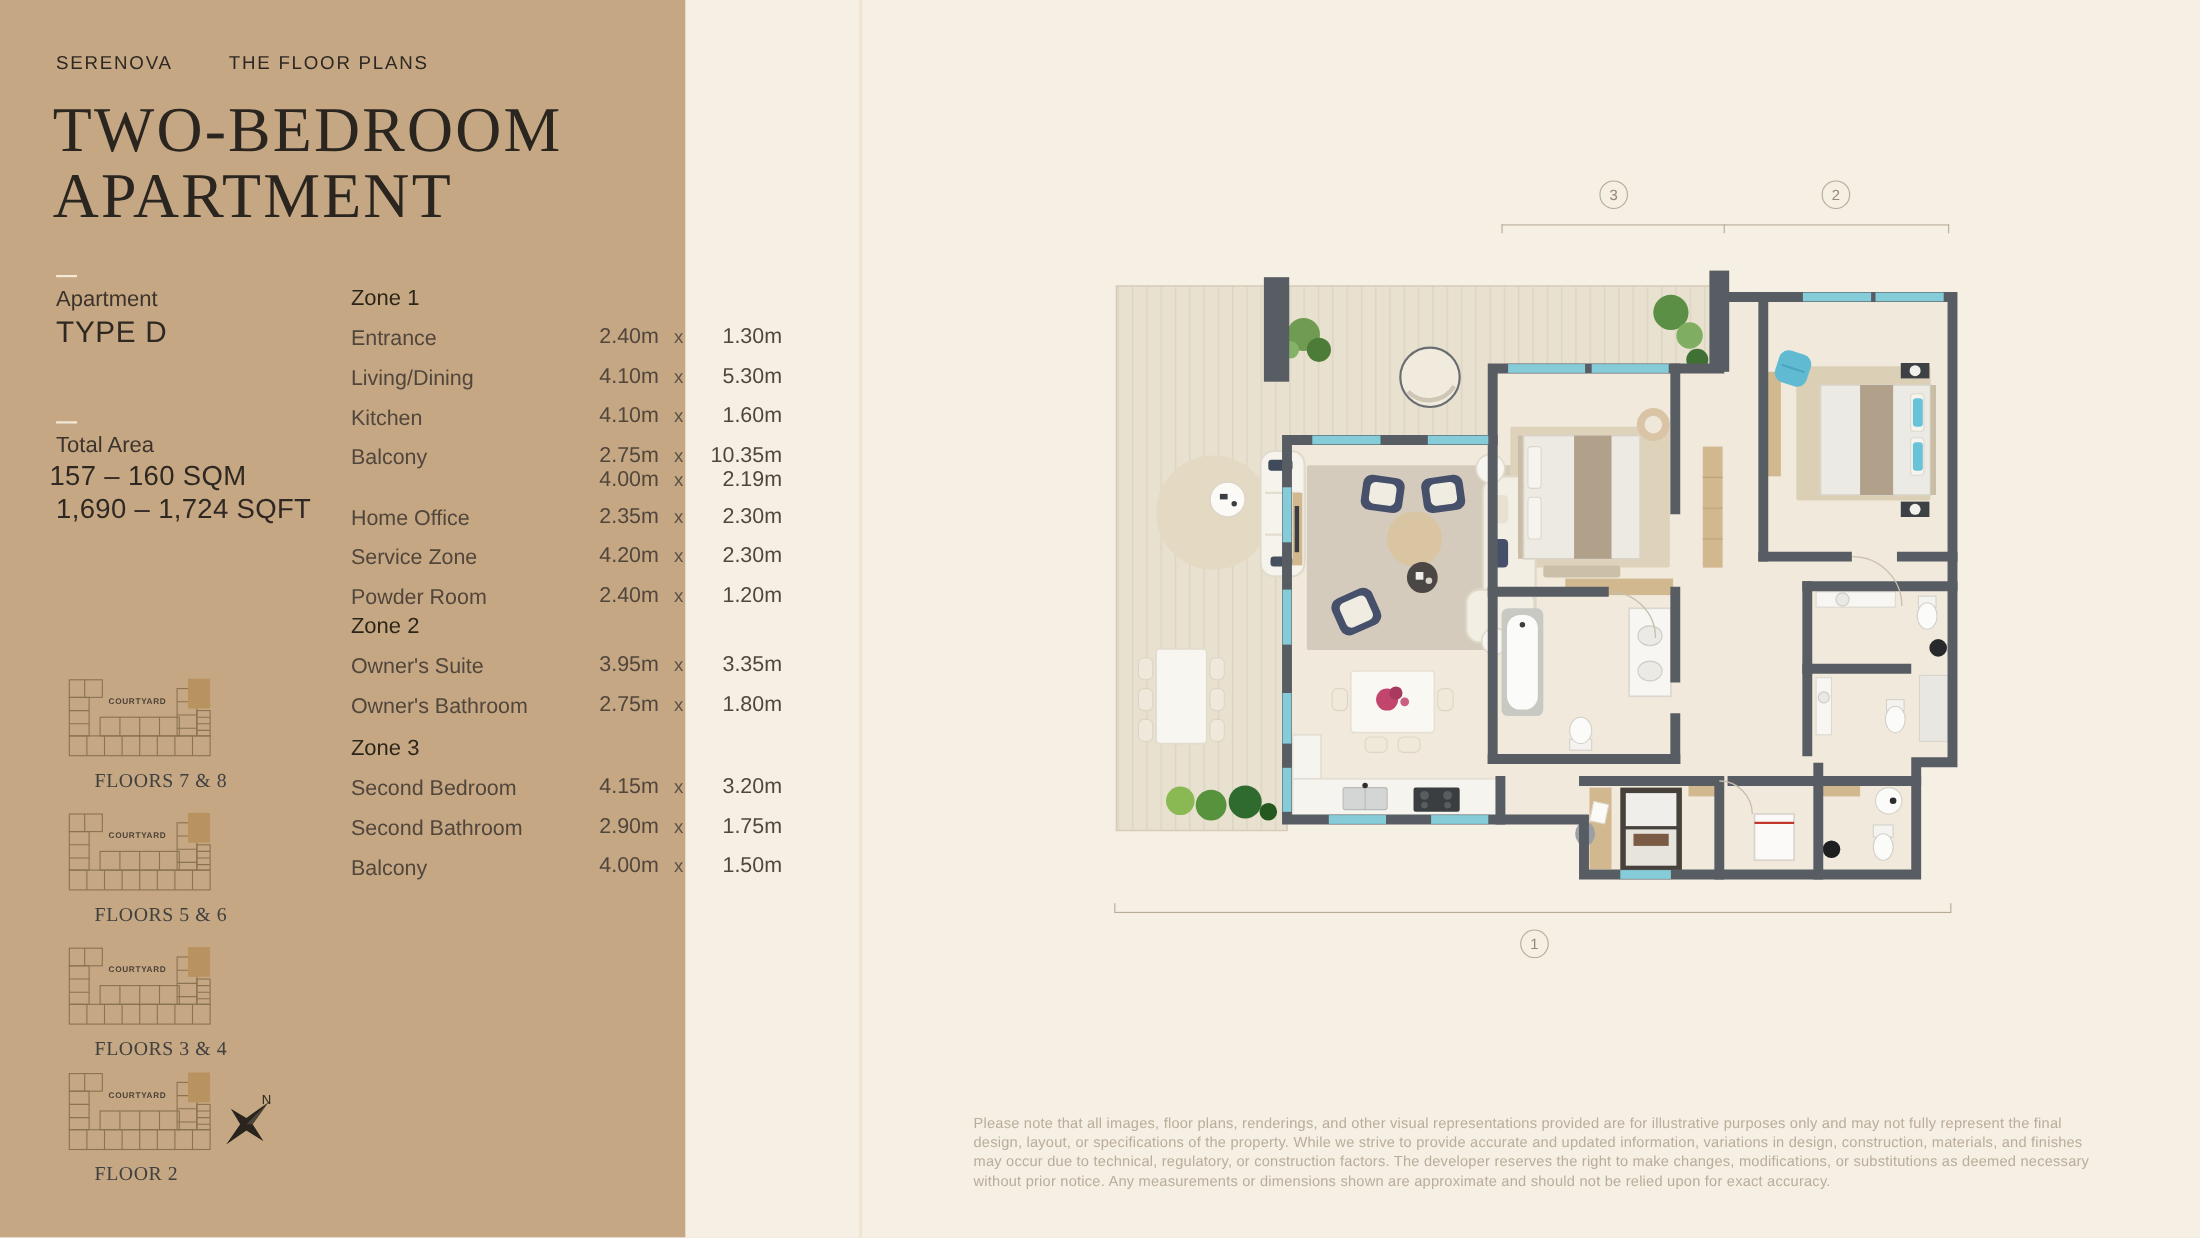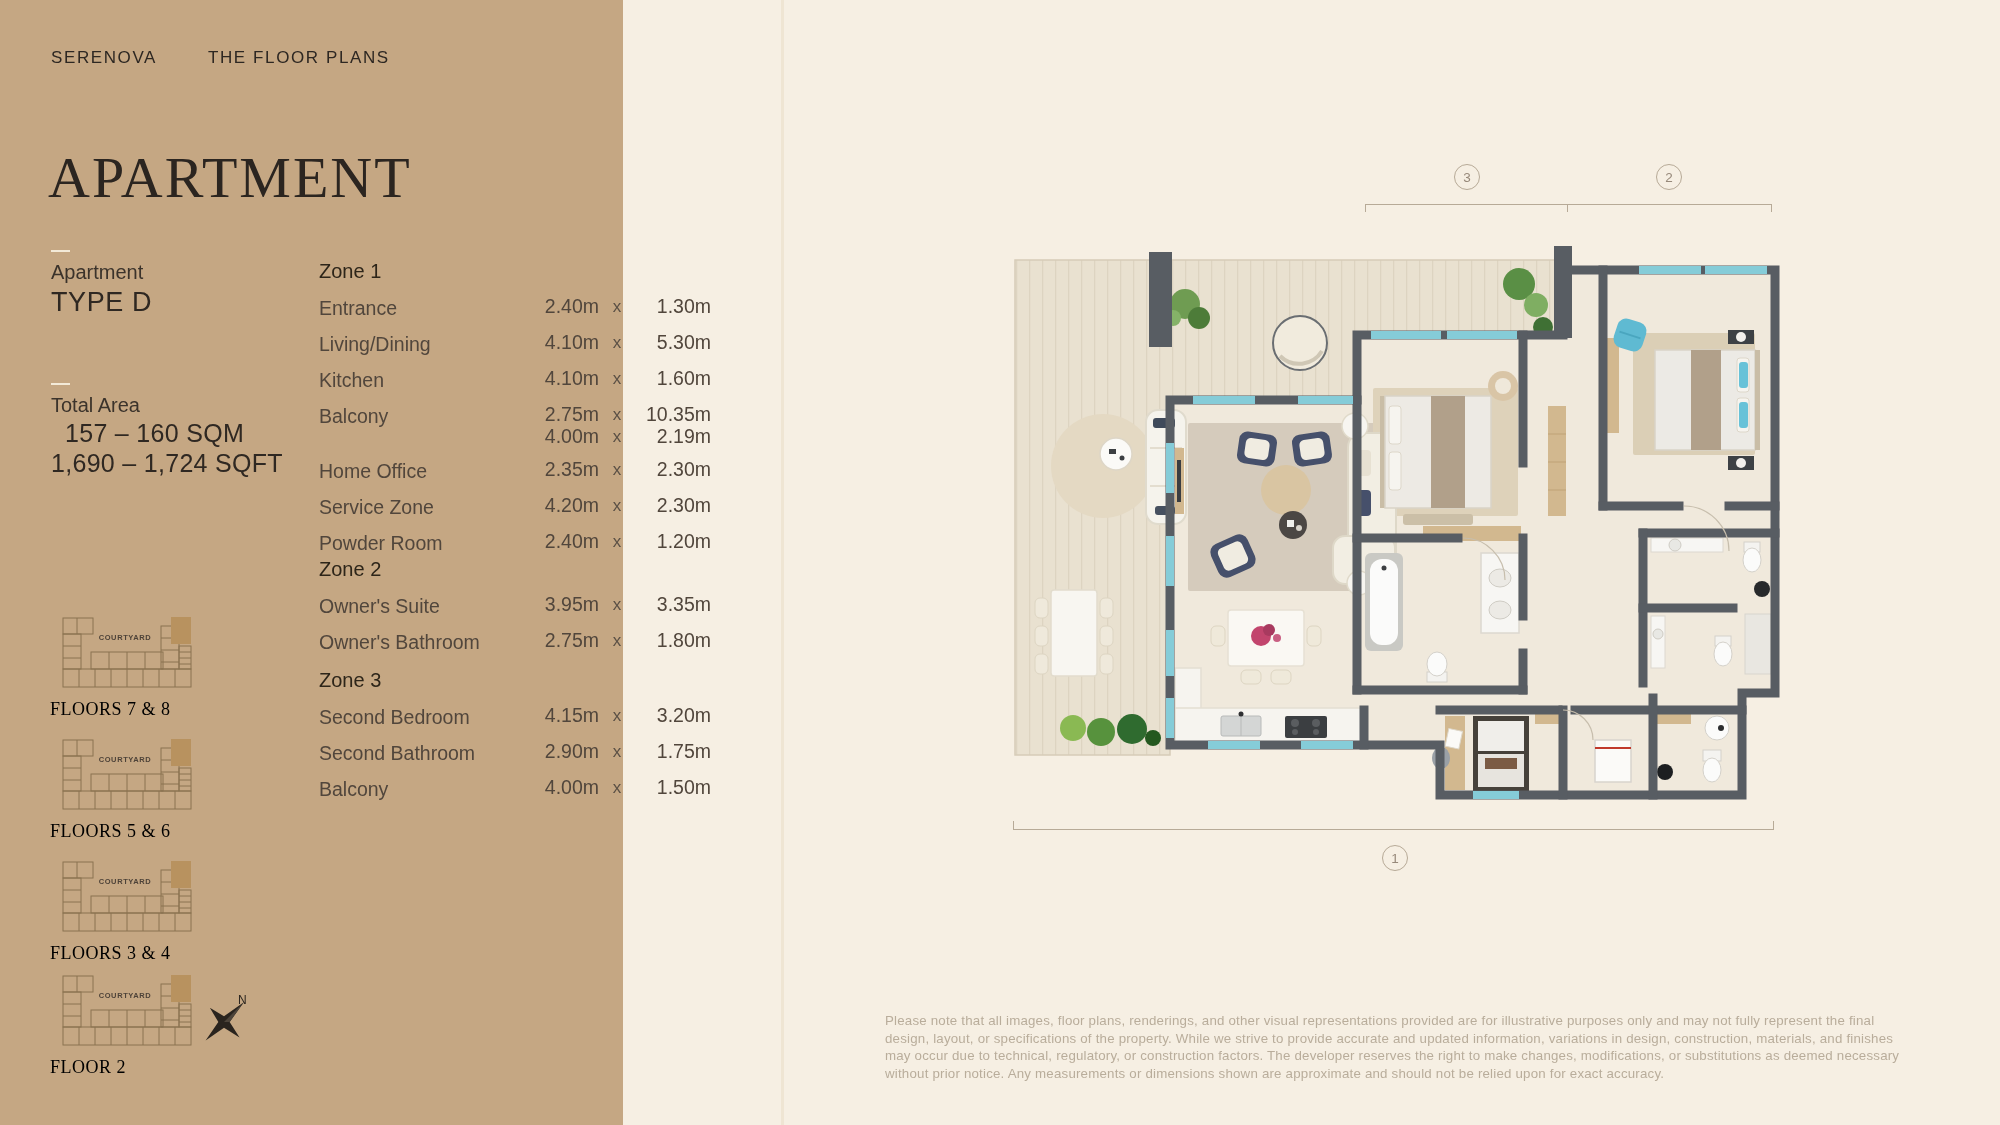--- a/index.html
+++ b/index.html
@@ -27,37 +27,37 @@
   h1.title{position:absolute;left:48px;top:88px;font-family:"Liberation Serif","DejaVu Serif",serif;
     font-weight:400;font-size:58px;line-height:1.04;letter-spacing:2px;color:var(--ink);}
 
   .dash{position:absolute;width:19px;height:2px;background:#f3ead8;}
   .dash-1{left:51px;top:250px;}
   .dash-2{left:51px;top:383px;}
 
   .apt-label{position:absolute;left:51px;top:261px;font-size:20px;color:#3b332b;}
   .apt-type{position:absolute;left:51px;top:287px;font-size:27px;letter-spacing:.6px;color:#2f2822;}
   .area-label{position:absolute;left:51px;top:394px;font-size:20px;color:#3b332b;}
-  .area-sqm{position:absolute;left:65px;top:419px;font-size:25px;letter-spacing:.3px;color:#2f2822;}
+  .area-sqm{position:absolute;left:45px;top:419px;font-size:25px;letter-spacing:.3px;color:#2f2822;}
   .area-sqft{position:absolute;left:51px;top:449px;font-size:25px;letter-spacing:.3px;color:#2f2822;}
 
   
   .zone{position:absolute;left:319px;width:392px;}
   .zone h3{font-size:20px;font-weight:400;color:#2d2519;margin-bottom:13px;}
   .t-row{display:flex;align-items:flex-start;margin-bottom:12px;font-size:19.5px;color:var(--body);}
   .t-row .room{flex:1;padding-top:1px;}
   .dims{display:flex;flex-direction:column;}
   .dim-line{display:flex;line-height:21.5px;}
   .dim-line .v1{width:72px;text-align:right;font-style:normal;}
   .dim-line .sep{width:36px;text-align:center;font-style:normal;font-size:17px;color:#5c5146;}
   .dim-line .v2{width:76px;text-align:right;font-style:normal;}
 
   
   .fd-item{position:absolute;left:50px;width:190px;}
-  .fd-label{margin-top:7px;font-family:"Liberation Serif","DejaVu Serif",serif;font-size:18px;letter-spacing:.5px;color:#000000;}
+  .fd-label{margin-top:7px;font-family:"Liberation Serif","DejaVu Serif",serif;font-size:18px;letter-spacing:.5px;color:#404040;margin-left:36px;}
   .fd-svg{display:block;}
 
   .compass{position:absolute;left:194px;top:988px;}
 
   
   .plan-wrap{position:absolute;left:1003px;top:238px;width:790px;height:578px;}
 
   .bracket-line{position:absolute;background:var(--bracket);}
   .tick{position:absolute;width:1px;height:8px;background:var(--bracket);}
   .marker{position:absolute;width:26px;height:26px;border:1px solid var(--bracket);border-radius:50%;
@@ -73,21 +73,21 @@
 <body>
 
 <div class="page">
 
   <aside class="panel-left">
     <div class="brand-row">
       <span class="brand">SERENOVA</span>
       <span class="section">THE FLOOR PLANS</span>
     </div>
 
-    <h1 class="title"><br><span>APARTMENT</span></h1>
+    <h1 class="title"><span>TWO-BEDROOM</span><br><span>APARTMENT</span></h1>
 
     <div class="dash dash-1"></div>
     <div class="apt-label">Apartment</div>
     <div class="apt-type">TYPE D</div>
 
     <div class="dash dash-2"></div>
     <div class="area-label">Total Area</div>
     <div class="area-sqm">157 – 160 SQM</div>
     <div class="area-sqft">1,690 – 1,724 SQFT</div>
 

